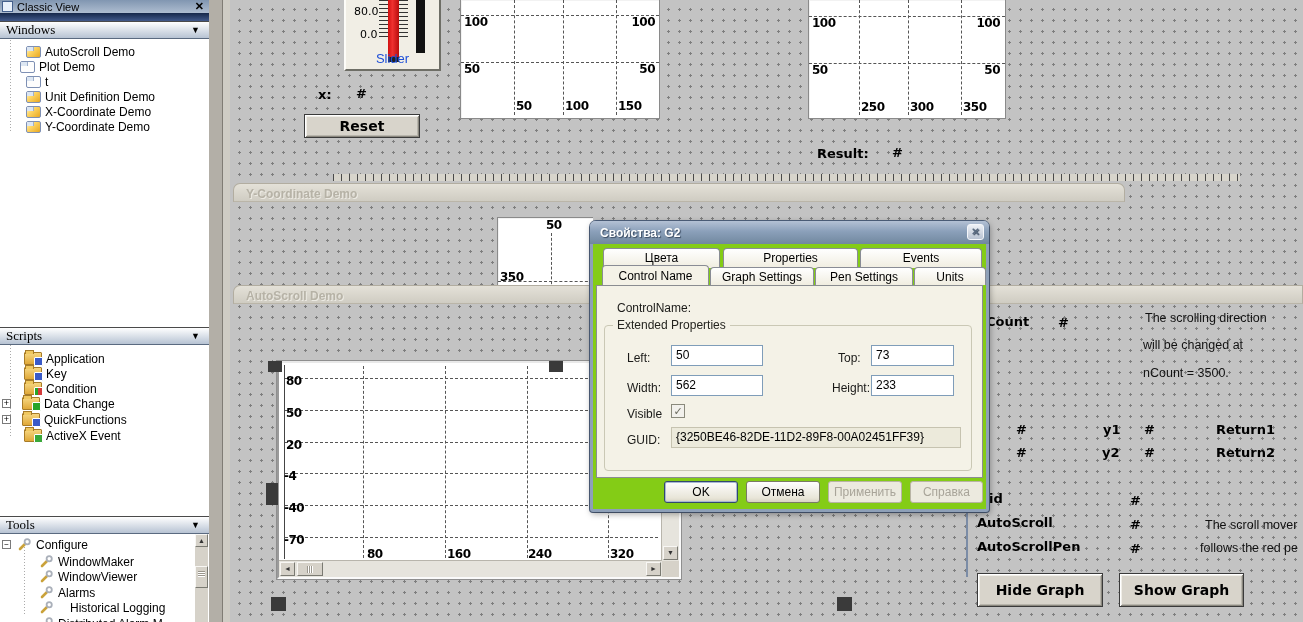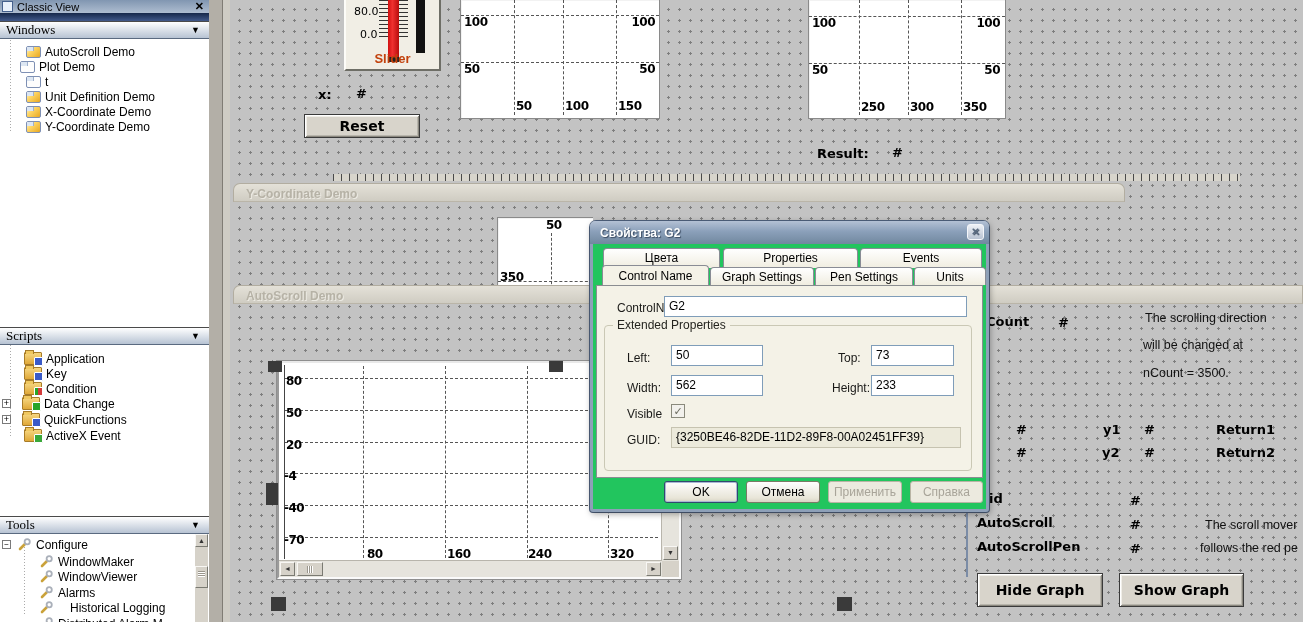--- a/index.html
+++ b/index.html
@@ -78,21 +78,21 @@
   .dialog{position:absolute;left:590px;top:221px;width:399px;height:291px;background:#8ea0b8;border-radius:6px 6px 3px 3px;
           padding:0;box-shadow:1px 2px 6px rgba(0,0,0,.35),0 0 0 1px #51637f;z-index:50;box-sizing:border-box;}
   .dtitle{position:absolute;left:0;top:0;right:0;height:23px;border-radius:5px 5px 0 0;
           background:linear-gradient(180deg,#b4c1d4 0%,#8ba0ba 45%,#71889f 100%);
           color:#fff;font-weight:bold;font-size:12px;display:flex;align-items:center;padding-left:10px;box-sizing:border-box;
           text-shadow:1px 1px 1px #3a4a60;}
   .dclose{position:absolute;right:5px;top:3px;width:17px;height:16px;border-radius:3px;
           background:linear-gradient(180deg,#eef1f6,#b8c2d2);border:1px solid #f4f6fa;color:#5a6a80;
           font-size:10px;font-weight:bold;text-align:center;line-height:14px;box-sizing:border-box;}
   .dclose::before{content:"✕";}
-  .dbody{position:absolute;left:3px;top:23px;right:3px;bottom:3px;background:#22c55e;}
+  .dbody{position:absolute;left:3px;top:23px;right:3px;bottom:3px;background:#84cc16;}
   .tab{position:absolute;background:linear-gradient(180deg,#ffffff,#f0ede0);border:1px solid #898c95;border-bottom:none;
        border-radius:4px 4px 0 0;font-size:12px;text-align:center;box-sizing:border-box;padding-top:2px;}
   .tab.active{background:#f4f2e7;z-index:3;padding-top:3px;}
   .dpanel{position:absolute;background:#f4f2e7;border:1px solid #8a8d91;box-sizing:border-box;z-index:2;}
   .dlabel{position:absolute;font-size:12px;color:#1a1a18;}
   .dinput{position:absolute;background:#fff;border:1px solid #7f9db9;font-size:12px;padding:2px 4px;box-sizing:border-box;
           font-family:"Liberation Sans",sans-serif;}
   .dread{position:absolute;background:#eceadb;border:1px solid #c6c3b0;font-size:12px;padding:2px 4px;box-sizing:border-box;color:#000;}
   .group{position:absolute;border:1px solid #cac8b5;border-radius:4px;box-sizing:border-box;}
   .glegend{position:absolute;top:-8px;left:8px;background:#f4f2e7;padding:0 4px;font-size:12px;color:#24241f;}
@@ -275,21 +275,21 @@
   <div class="abs canvas">
 
     <div class="sliderpanel" style="left:74px;top:0;width:97px;height:71px;margin-left:40px;">
       <div class="ticks" style="left:33px;top:0;height:40px;"></div>
       <div class="ticks" style="left:53px;top:0;height:40px;"></div>
       <div class="abs" style="left:42px;top:0;width:11px;height:57px;background:linear-gradient(90deg,#d01010,#f03030 40%,#b80c0c);"></div>
       <div class="abs" style="left:42px;top:57px;width:11px;height:5px;background:#222;"></div>
       <span class="abs" style="left:8px;top:5px;font-size:11px;font-family:'DejaVu Sans',sans-serif;">80.0</span>
       <span class="abs" style="left:14px;top:28px;font-size:11px;font-family:'DejaVu Sans',sans-serif;">0.0</span>
       <div class="abs" style="left:70px;top:0;width:9px;height:53px;background:#111;"></div>
-      <div class="abs" style="left:0;right:0;top:51px;text-align:center;color:#c2410c;font-weight:bold;font-size:13px;">Slider</div>
+      <div class="abs" style="left:0;right:0;top:51px;text-align:center;color:#1d4ed8;font-weight:normal;font-size:13px;">Slider</div>
     </div>
 
     <span class="cbold" style="left:88px;top:88px;">x:</span>
     <span class="cbold" style="left:126px;top:87px;">#</span>
 
     <div class="cbtn" style="left:74px;top:114px;width:116px;height:24px;">
       <span>Reset</span>
     </div>
 
     <div class="chart" style="left:230px;top:0;width:200px;height:119px;border-top:none;">
@@ -447,23 +447,20 @@
       <div class="tab" style="left:222px;top:23px;width:98px;height:18px;">
         <span>Pen Settings</span>
       </div>
       <div class="tab" style="left:321px;top:23px;width:72px;height:18px;">
         <span>Units</span>
       </div>
 
       <div class="dpanel" style="left:3px;top:41px;width:387px;height:193px;"></div>
 
       <span class="dlabel" style="left:24px;top:57px;z-index:4;">ControlName:</span>
-      <div class="dinput" style="left:71px;top:52px;width:303px;height:21px;z-index:4;">
-        <span>G2</span>
-      </div>
 
       <div class="group" style="left:11px;top:81px;width:368px;height:146px;z-index:4;">
         <span class="glegend">Extended Properties</span>
       </div>
 
       <span class="dlabel" style="left:34px;top:107px;z-index:4;">Left:</span>
       <div class="dinput" style="left:78px;top:101px;width:92px;height:21px;z-index:4;">
         <span>50</span>
       </div>
       <span class="dlabel" style="left:245px;top:107px;z-index:4;">Top:</span>

